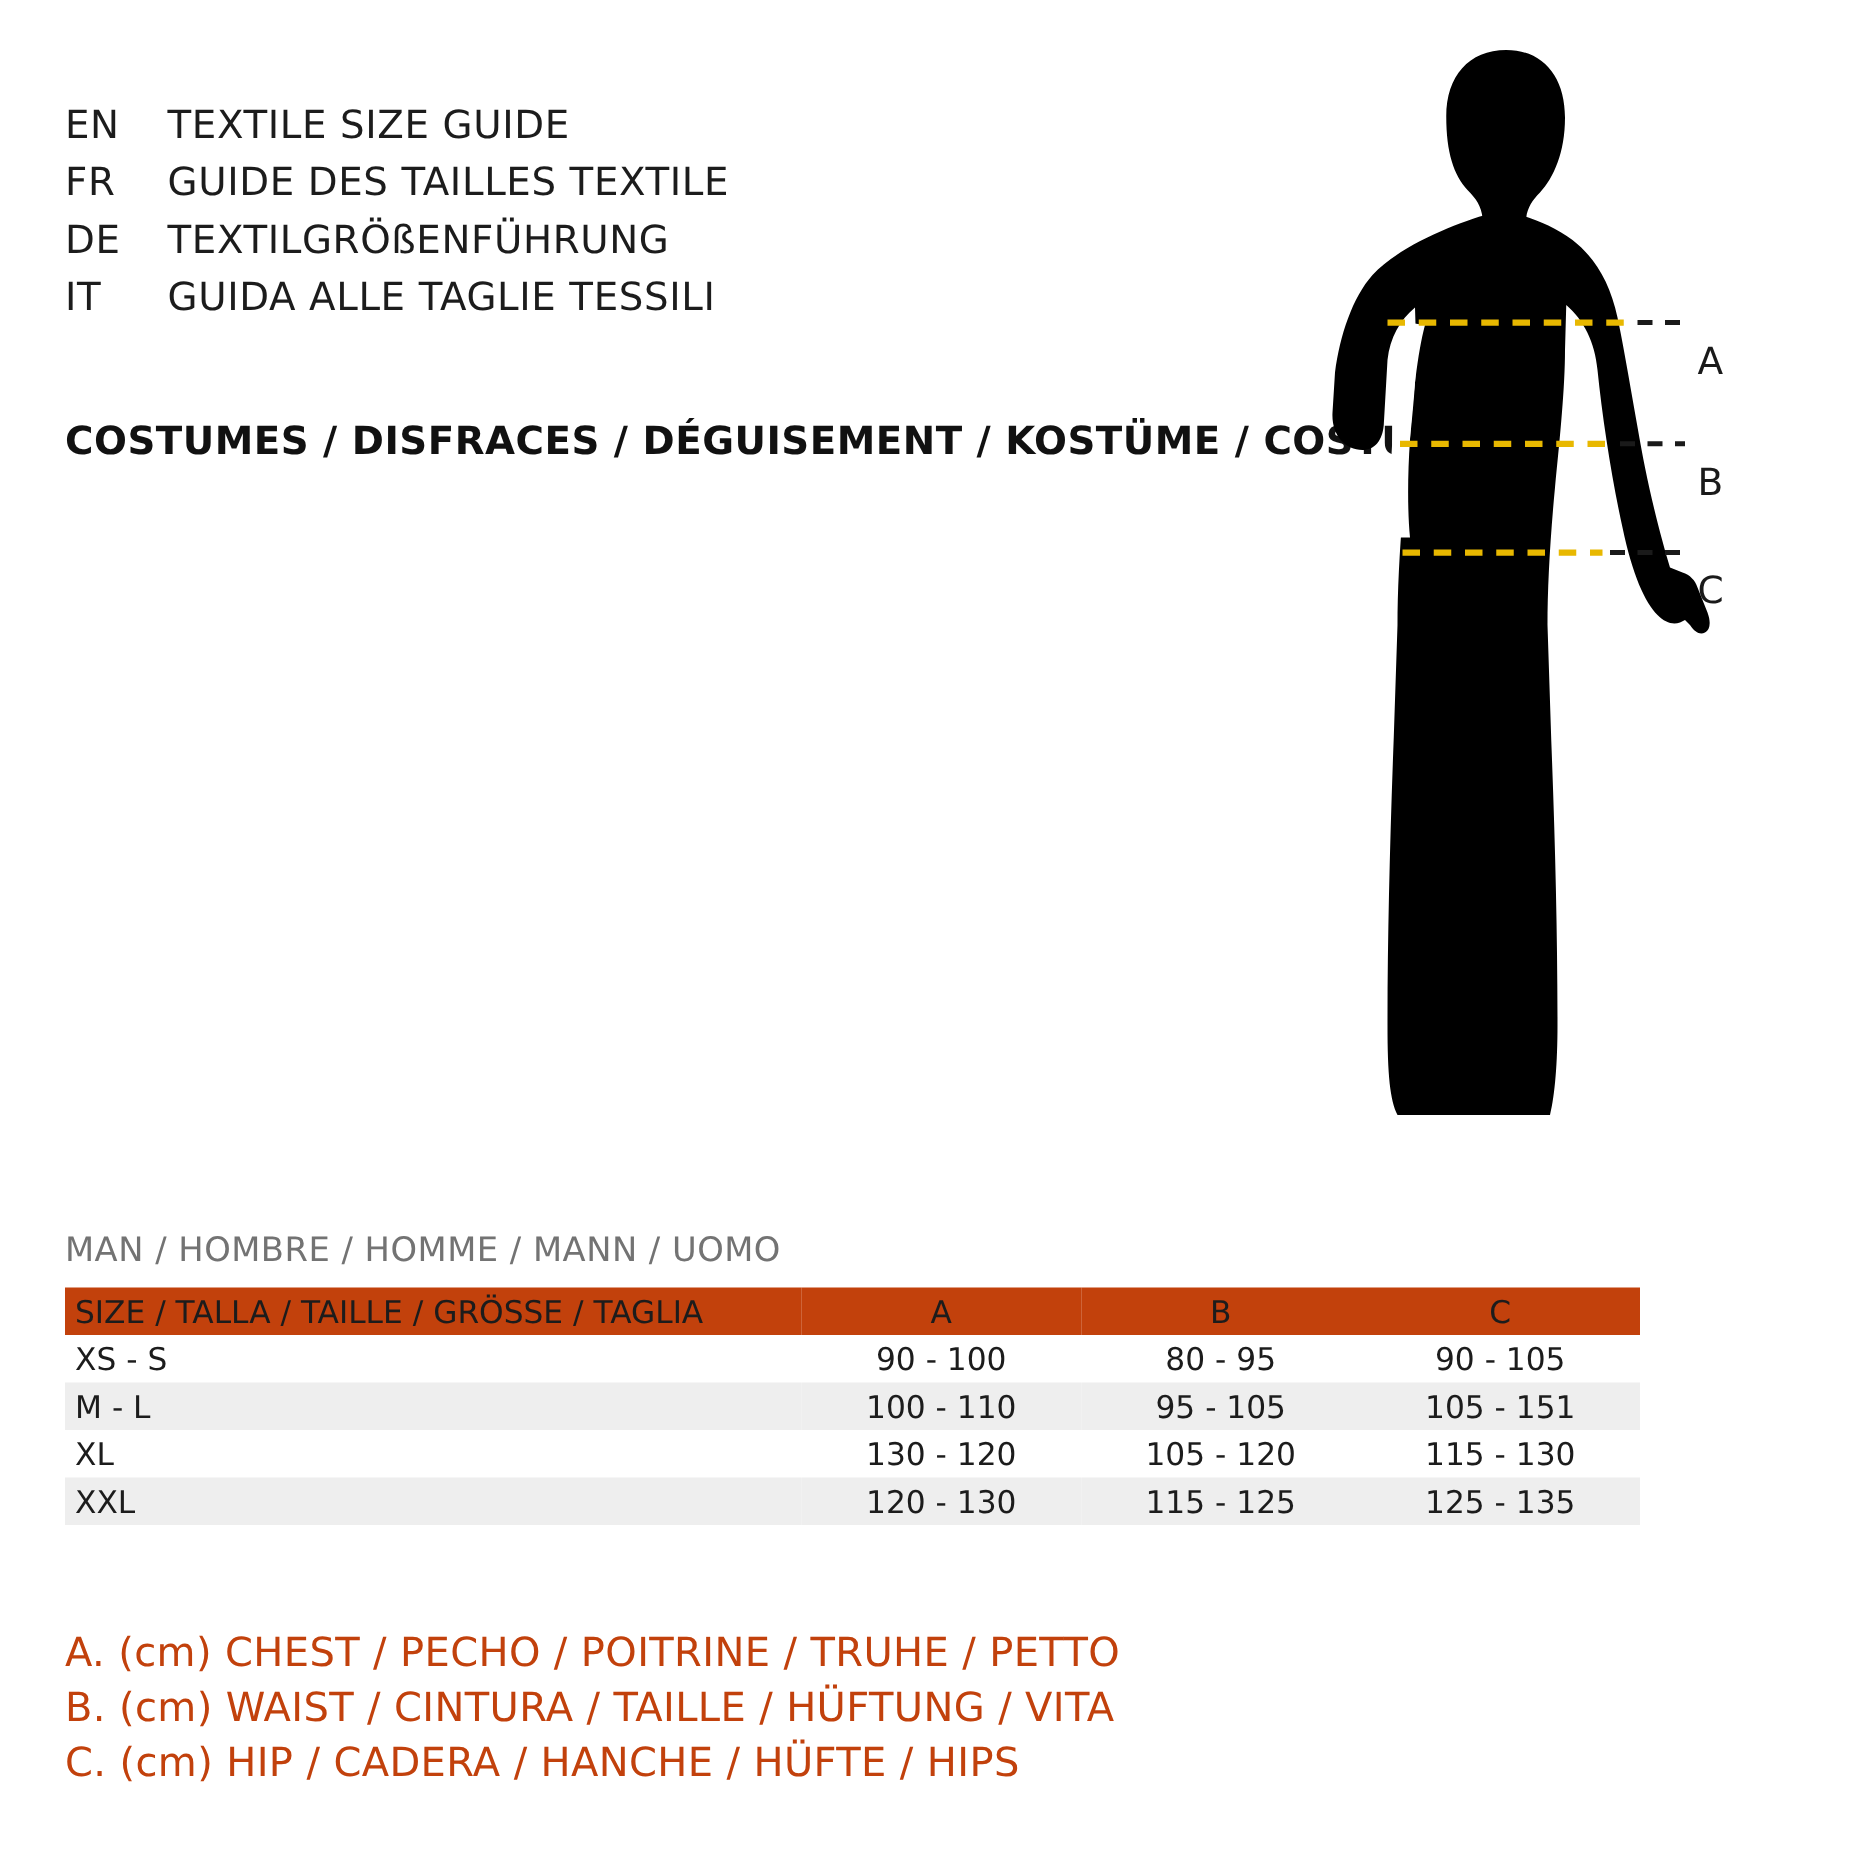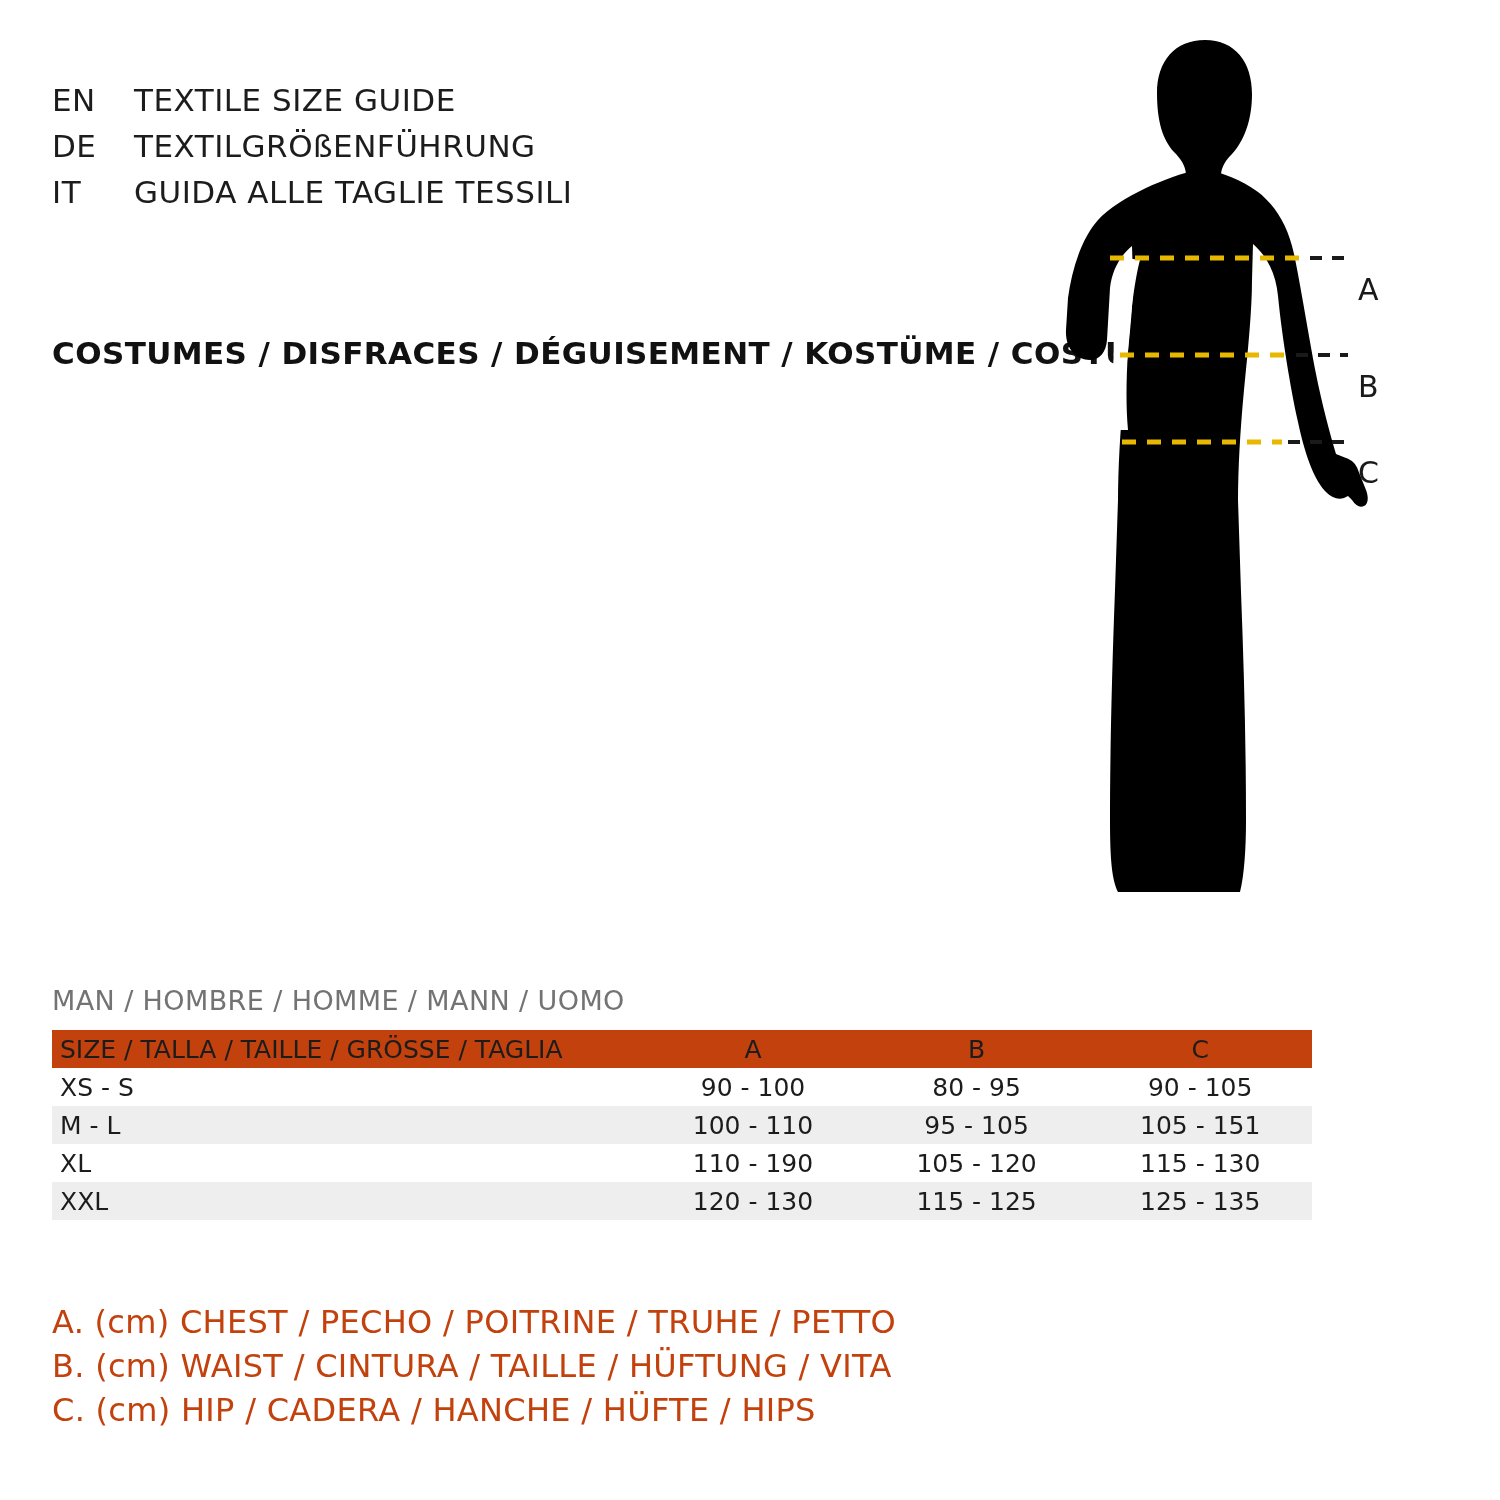--- a/index.html
+++ b/index.html
@@ -128,20 +128,24 @@
     line-height: 44px;
   }
 </style>
 </head>
 <body>
 
 <div class="lang-block">
   <div class="lang-row">
     <span class="lang-code">EN</span>
     <span class="lang-text">TEXTILE SIZE GUIDE</span>
+  </div>
+  <div class="lang-row">
+    <span class="lang-code">FR</span>
+    <span class="lang-text">GUIDE DES TAILLES TEXTILE</span>
   </div>
   <div class="lang-row">
     <span class="lang-code">DE</span>
     <span class="lang-text">TEXTILGRÖßENFÜHRUNG</span>
   </div>
   <div class="lang-row">
     <span class="lang-code">IT</span>
     <span class="lang-text">GUIDA ALLE TAGLIE TESSILI</span>
   </div>
 </div>
@@ -193,21 +197,21 @@
         <td class="col-m">90 - 105</td>
       </tr>
       <tr class="row-alt">
         <td class="col-size">M - L</td>
         <td class="col-m">100 - 110</td>
         <td class="col-m">95 - 105</td>
         <td class="col-m">105 - 151</td>
       </tr>
       <tr class="row-plain">
         <td class="col-size">XL</td>
-        <td class="col-m">110 - 190</td>
+        <td class="col-m">130 - 120</td>
         <td class="col-m">105 - 120</td>
         <td class="col-m">115 - 130</td>
       </tr>
       <tr class="row-alt">
         <td class="col-size">XXL</td>
         <td class="col-m">120 - 130</td>
         <td class="col-m">115 - 125</td>
         <td class="col-m">125 - 135</td>
       </tr>
     </tbody>

